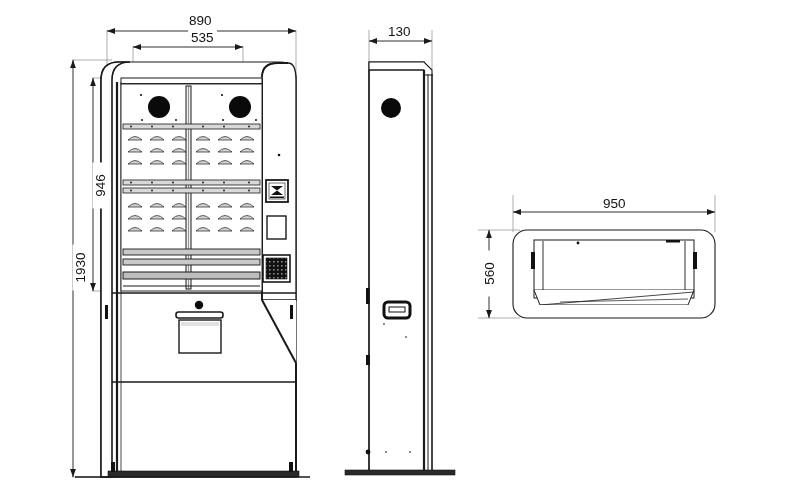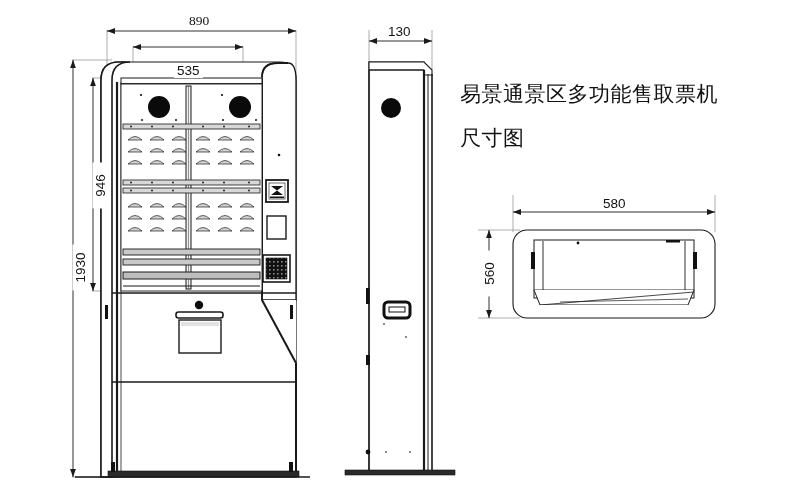--- a/index.html
+++ b/index.html
@@ -313,26 +313,22 @@
         <rect x="666" y="240" width="14" height="2.5" fill="#111"></rect>
 
         <line x1="534" y1="290" x2="694" y2="290" stroke="#1a1a1a" stroke-width="0.9"></line>
         <path d="M534,290 L540,305 L688,305 L694,290" fill="#ffffff" stroke="#1a1a1a" stroke-width="1"></path>
         <line x1="540" y1="305" x2="694" y2="292" stroke="#1a1a1a" stroke-width="0.8"></line>
         <line x1="560" y1="302" x2="688" y2="299" stroke="#1a1a1a" stroke-width="0.7"></line>
       </g>
     </g>
   </svg>
 
-  <div class="dim-label" style="left:186px; top:13px;font-family:Liberation Serif, serif;">890</div>
-  <div class="dim-label" style="left:174px; top:30px;margin-top:33px;">535</div>
+  <div class="dim-label" style="left:186px; top:13px;">890</div>
+  <div class="dim-label" style="left:188px; top:30px;">535</div>
   <div class="dim-label vert" style="left:57px; top:260px; width:40px; text-align:center;">1930</div>
   <div class="dim-label vert" style="left:77px; top:178px; width:40px; text-align:center;">946</div>
   <div class="dim-label" style="left:385px; top:24px;">130</div>
-  <div class="dim-label" style="left:600px; top:196px;">580</div>
+  <div class="dim-label" style="left:600px; top:196px;">950</div>
   <div class="dim-label vert" style="left:466px; top:266px; width:40px; text-align:center;">560</div>
 
-  <div class="title-block">
-    <div class="title-line">易景通景区多功能售取票机</div>
-    <div class="title-line">尺寸图</div>
-  </div>
 
 </div>
 
 </body></html>

